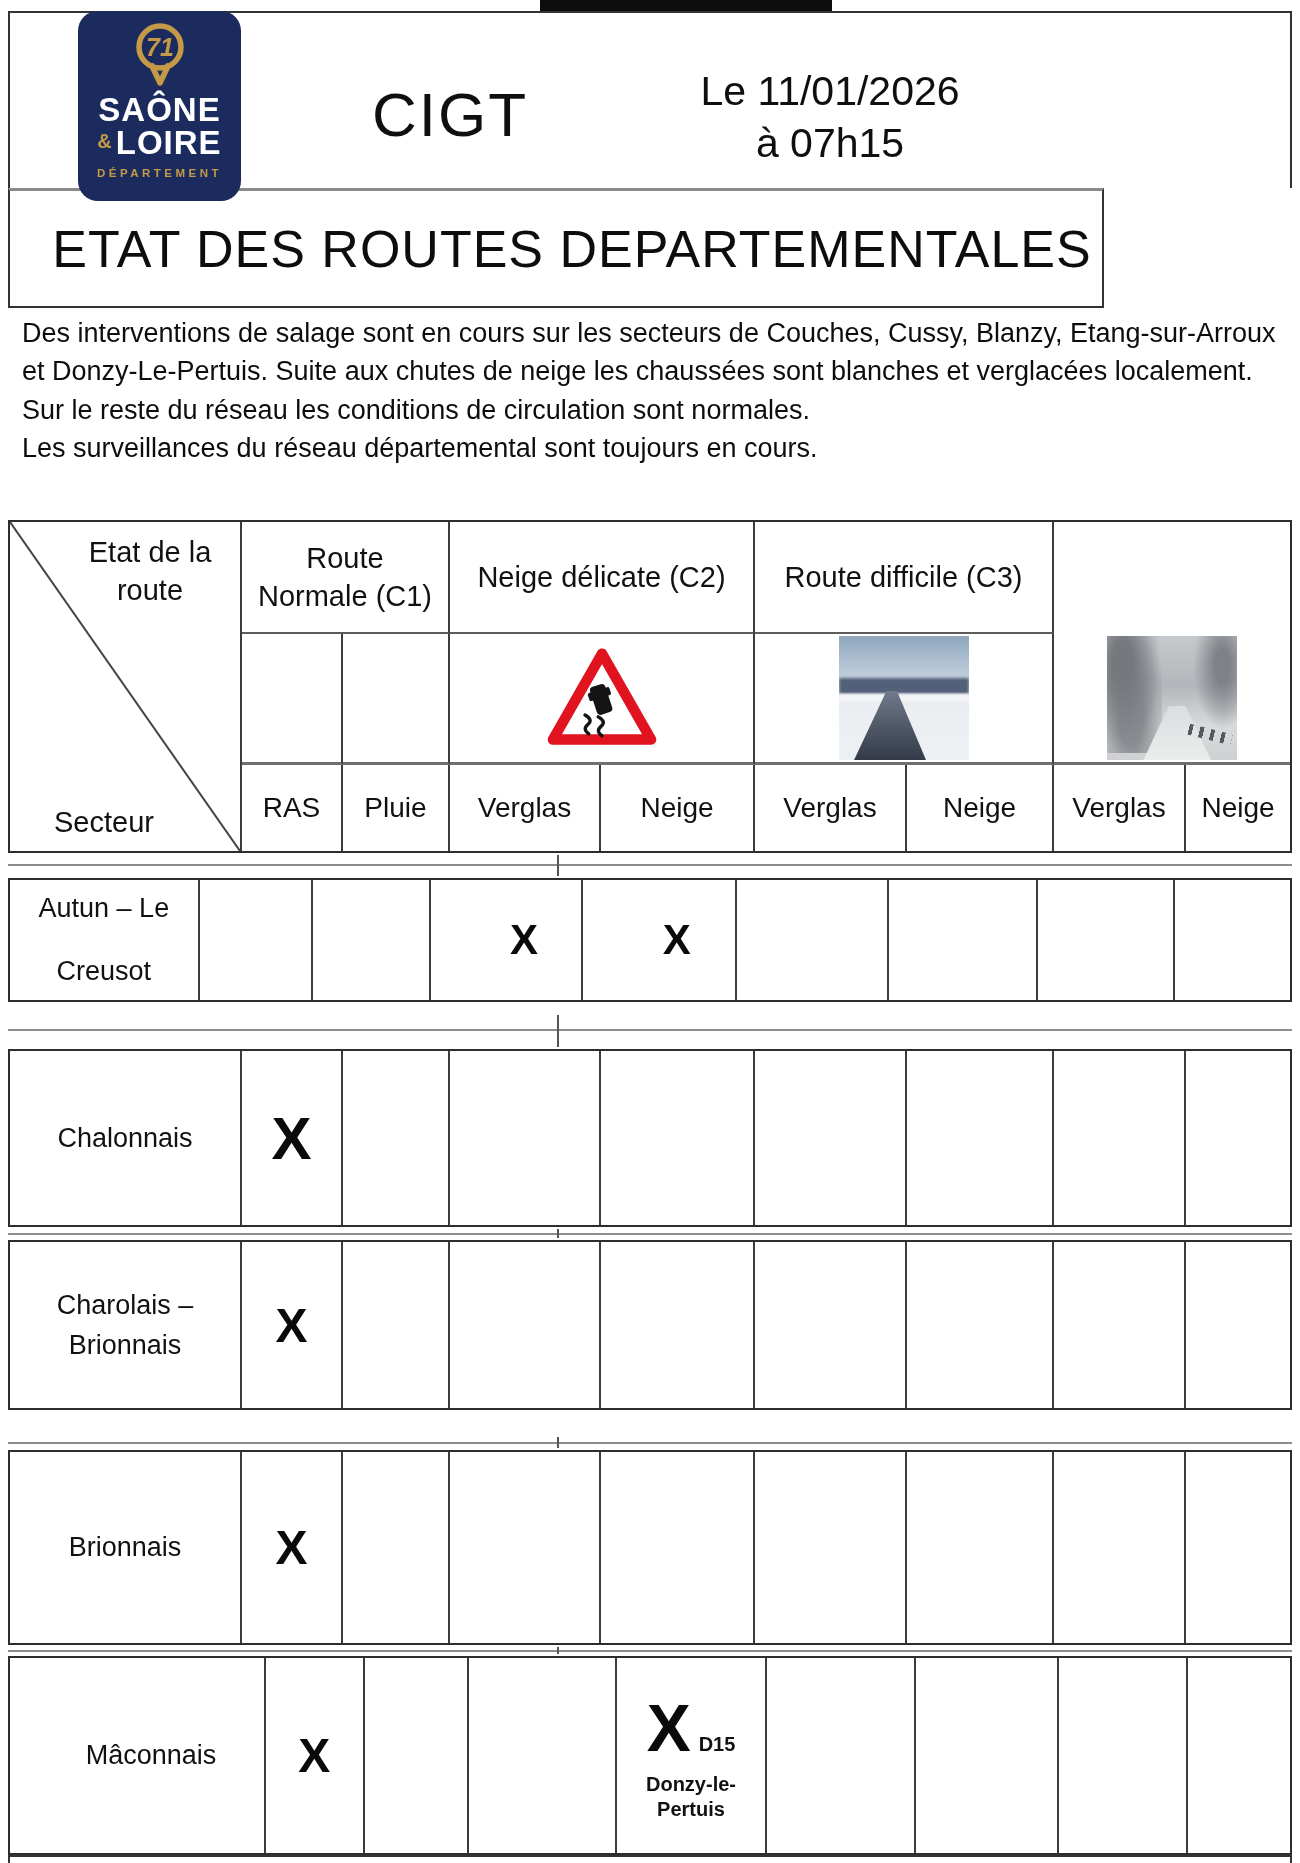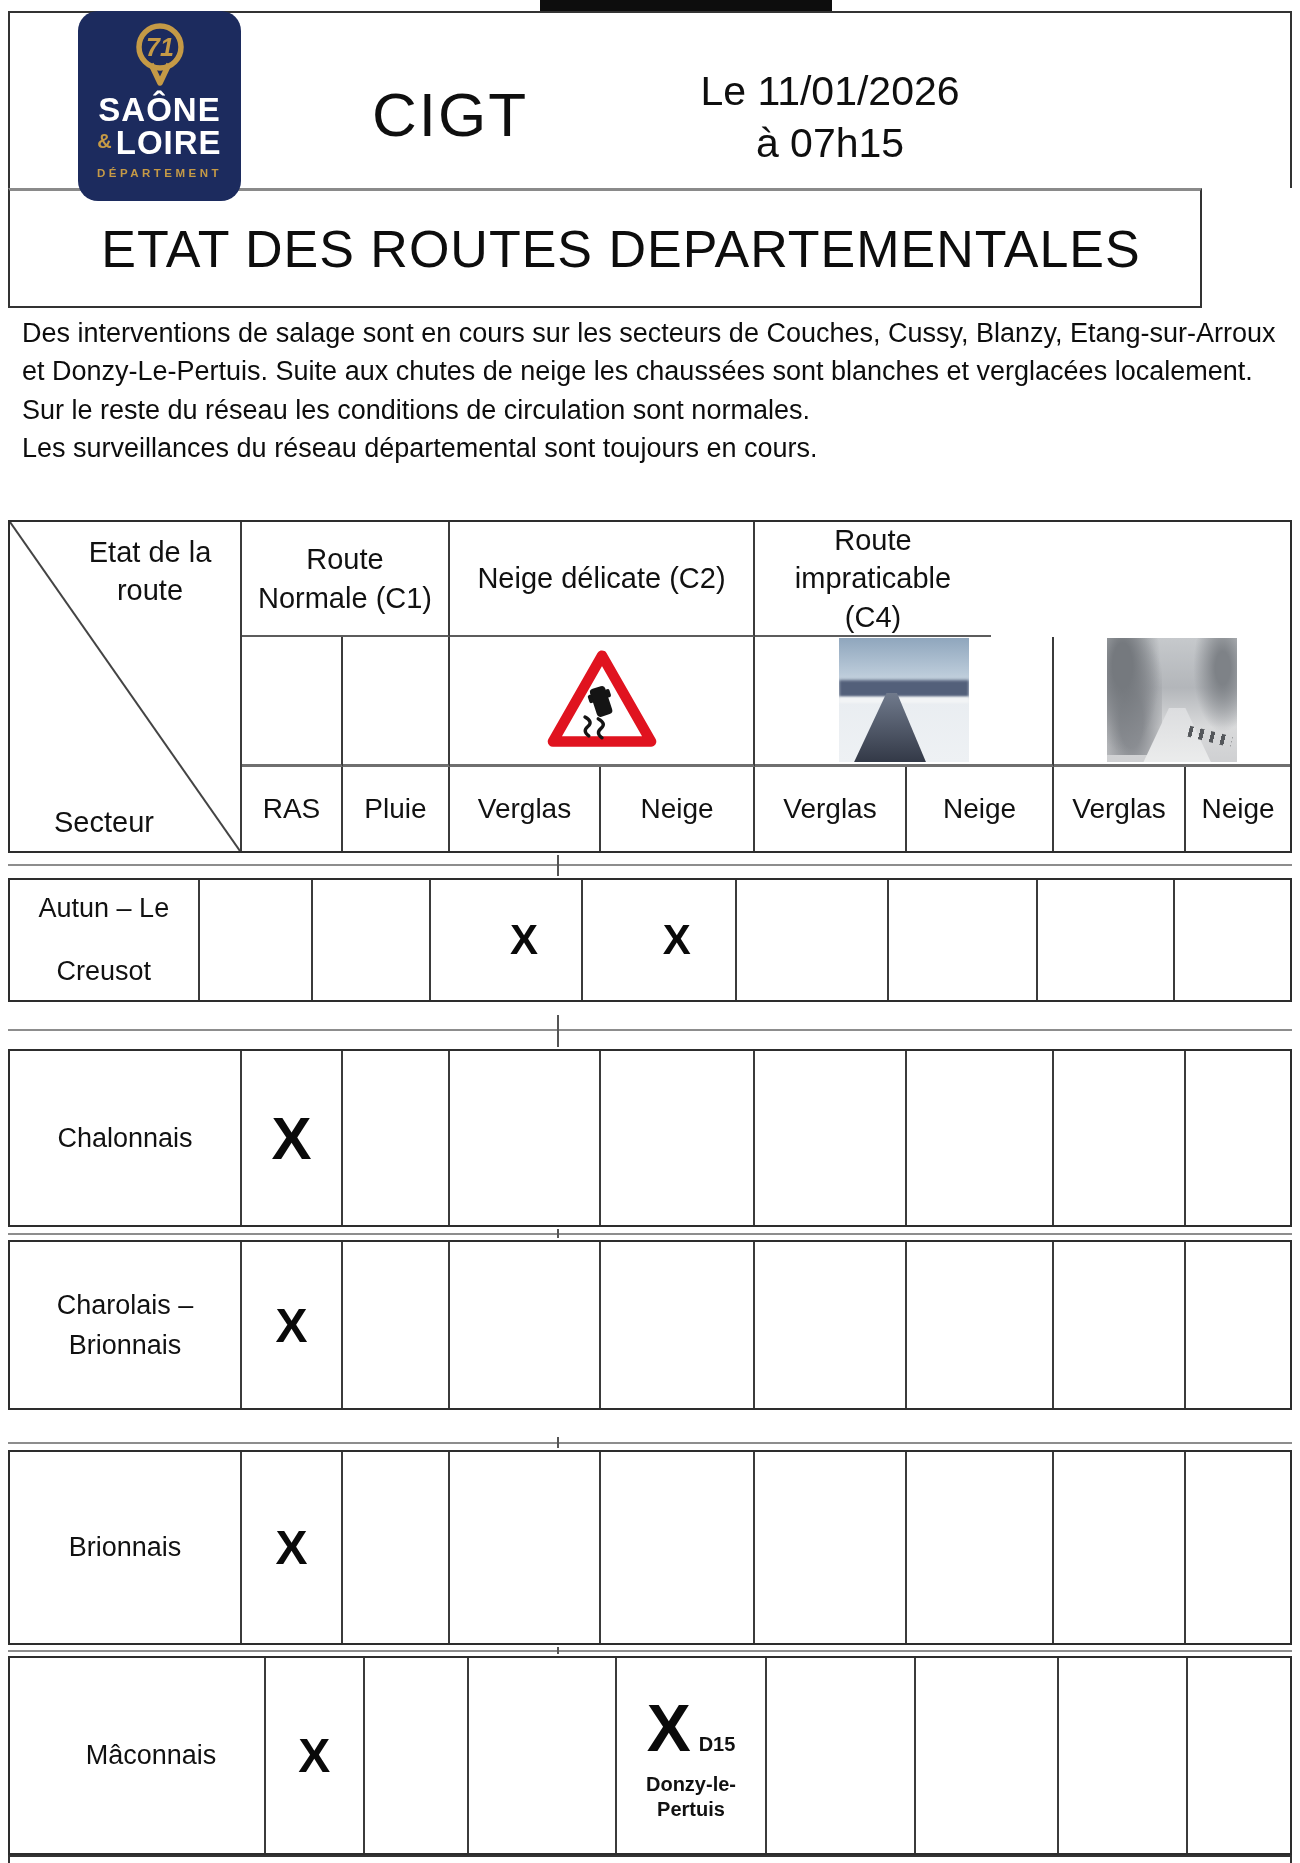--- a/index.html
+++ b/index.html
@@ -19,21 +19,21 @@
 
   .logo{position:absolute;left:78px;top:11px;width:163px;height:190px;background:#1c2b5e;
         border-radius:20px;text-align:center;z-index:5;}
   .logo svg{display:block;margin:8px auto 0;}
   .logo-name1{color:#fff;font-weight:bold;font-size:33px;letter-spacing:1px;line-height:1.0;margin-top:-2px;}
   .logo-name2{color:#fff;font-weight:bold;font-size:33px;letter-spacing:1px;line-height:1.05;}
   .logo-name2 .amp{color:#c59a46;font-size:20px;vertical-align:6px;margin-right:3px;font-weight:bold;}
   .logo-sub{color:#c59a46;font-size:11.5px;letter-spacing:3.5px;margin-top:6px;font-weight:bold;}
 
   
-  .title-box{position:absolute;left:8px;top:188px;width:1194px;height:120px;
+  .title-box{position:absolute;left:8px;top:188px;width:1096px;height:120px;
              border:2px solid #333;border-top:3px solid #8a8a8a;box-sizing:border-box;
              display:flex;align-items:center;justify-content:center;padding-left:32px;}
   .banner-title{font-size:52px;letter-spacing:1px;color:#0d0d0d;white-space:nowrap;}
 
   
   .intro{position:absolute;left:22px;top:314px;width:1268px;font-size:27px;line-height:1.42;color:#0d0d0d;}
   .intro p{margin:0;}
 
   
   .block{position:absolute;left:8px;width:1284px;border:2px solid #2d2d2d;background:#fff;
@@ -149,21 +149,21 @@
       <svg width="230" height="329" viewBox="0 0 230 329">
         <line x1="0" y1="0" x2="230" y2="329" stroke="#444" stroke-width="2"></line>
       </svg>
       <div class="corner-top">Etat de la route</div>
       <div class="corner-bottom">Secteur</div>
     </div>
     <div class="hdr-right">
       <div class="hdr-row row-groups">
         <div class="cell w-c1">Route Normale (C1)</div>
         <div class="cell w-c2">Neige délicate (C2)</div>
-        <div class="cell w-c4 last">Route impraticable (C4)</div>
+        <div class="cell w-c3">Route difficile (C3)</div>
       </div>
       <div class="hdr-row row-images">
         <div class="cell w-ras"></div>
         <div class="cell w-pluie"></div>
         <div class="cell w-c2">
           <svg width="114" height="102" viewBox="0 0 120 108">
             <path d="M60 7 L112 98 L8 98 Z" fill="#ffffff" stroke="#e0131f" stroke-width="11" stroke-linejoin="round"></path>
             <g transform="rotate(-18 60 60)">
               <rect x="52" y="40" width="17" height="31" rx="4" fill="#141414"></rect>
               <rect x="48.5" y="45" width="4.5" height="9" rx="2" fill="#141414"></rect>

